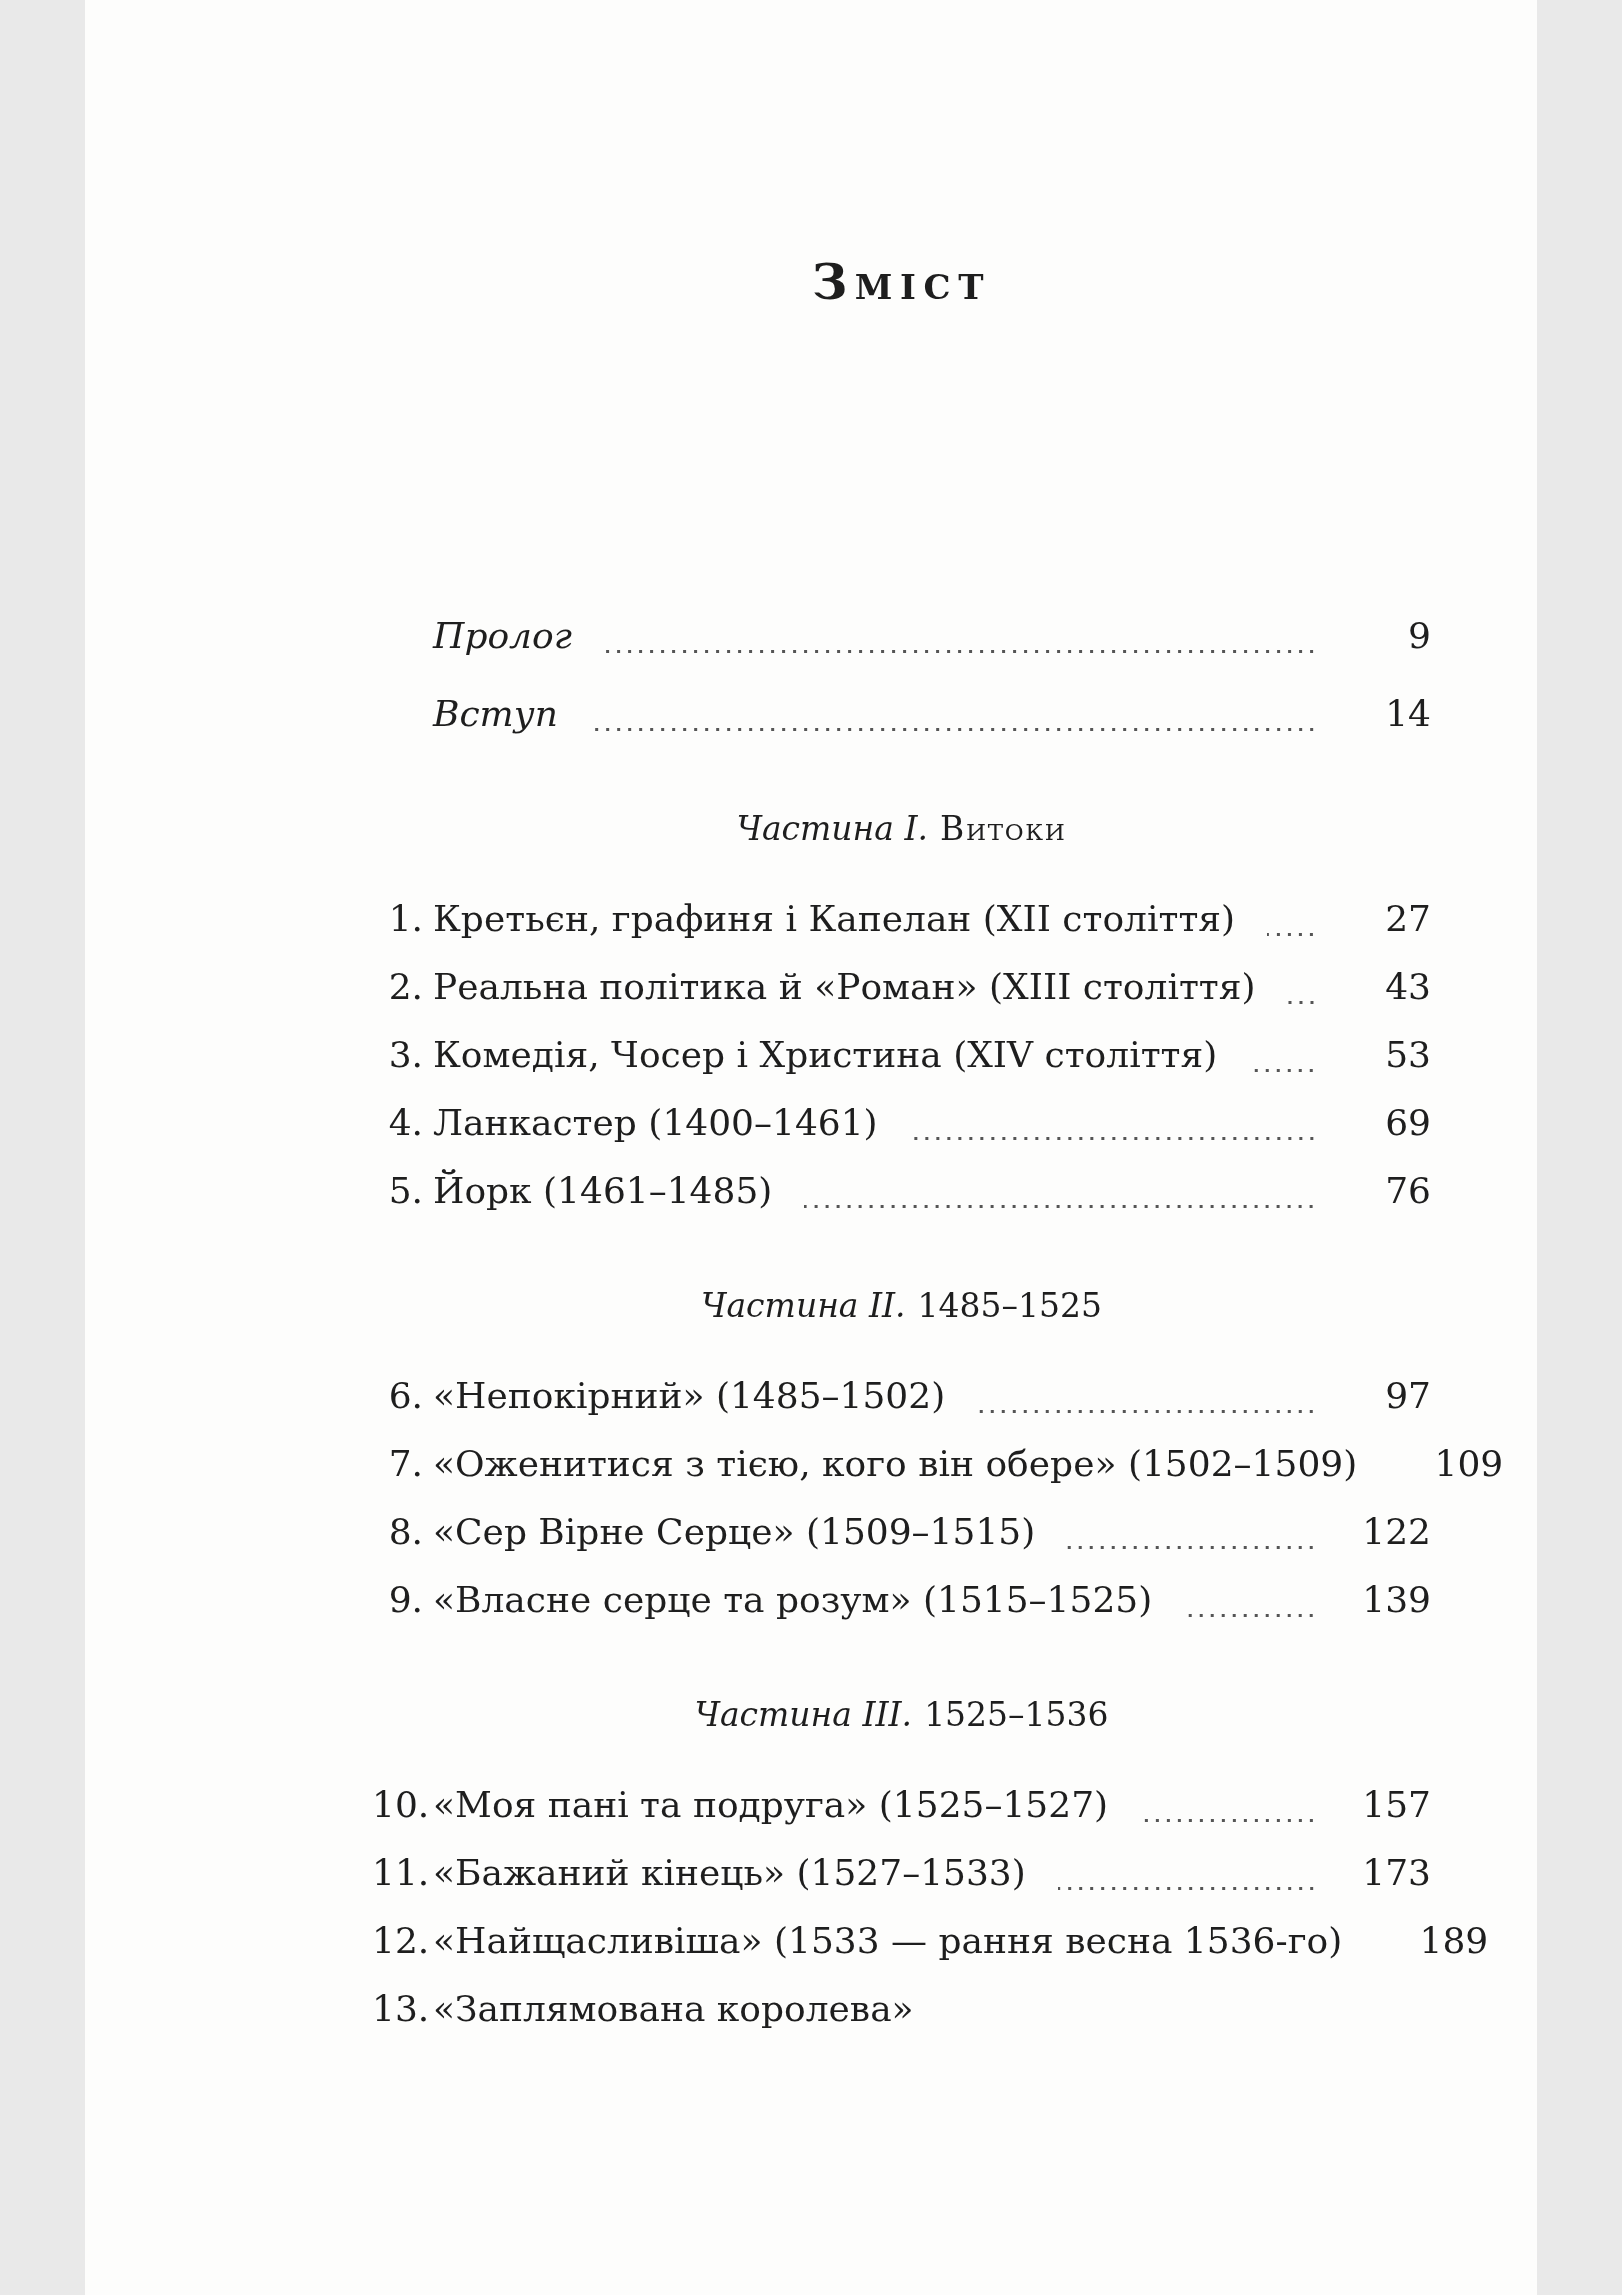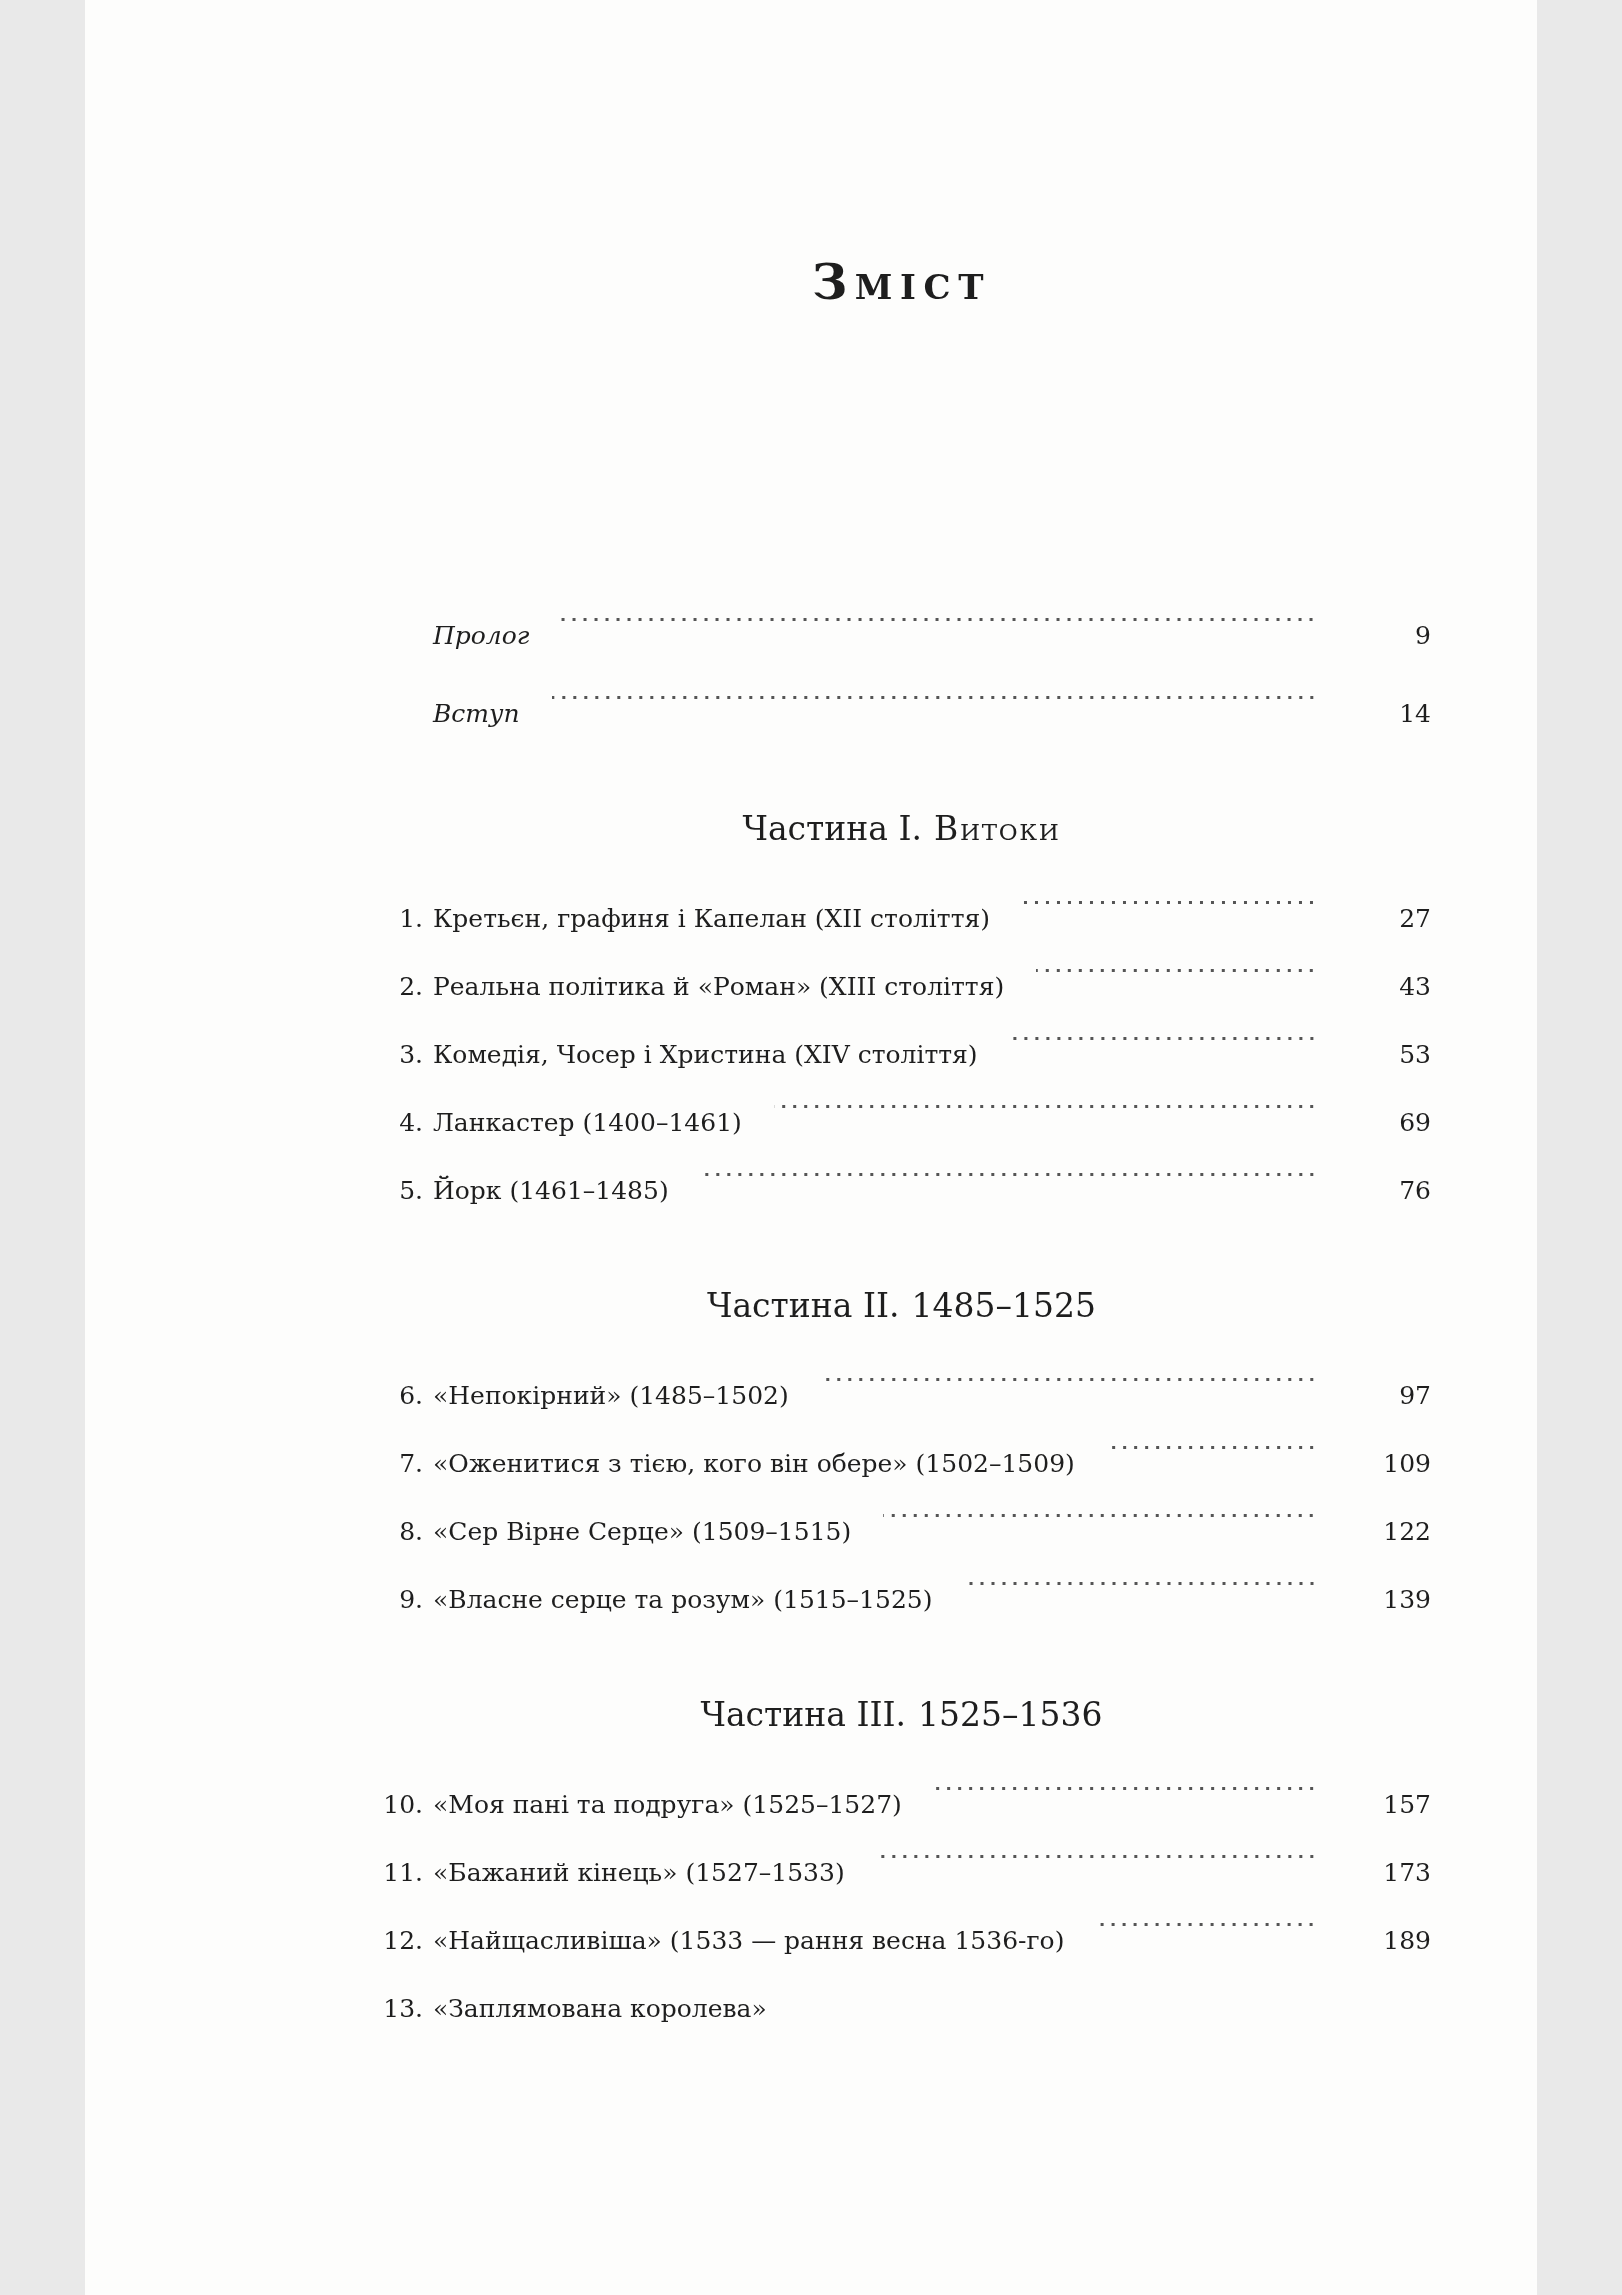--- a/index.html
+++ b/index.html
@@ -30,23 +30,23 @@
     font-size: 49px;
     font-weight: 600;
     font-variant: small-caps;
     letter-spacing: 7.6px;
   }
 
   .front-matter { margin-top: 304px; }
 
   .toc-row {
     display: flex;
-    align-items: flex-start;
+    align-items: flex-end;
     flex-wrap: nowrap;
-    font-size: 25px;
+    font-size: 36px;
     line-height: 37px;
     margin-bottom: 31px;
   }
   .toc-row.front-row { margin-bottom: 41px; }
   .toc-row.tight { margin-bottom: 3px; }
 
   .num {
     flex: 0 0 51px;
     width: 51px;
     text-align: right;
@@ -78,21 +78,21 @@
     text-align: right;
   }
 
   .section-heading {
     margin: 76px 0 51px 0;
     text-align: center;
     font-size: 33px;
     font-weight: normal;
     line-height: 41px;
   }
-  .h-italic { }
+  .h-italic { font-style: italic; }
   .h-rest { margin-left: 12px; text-align: center; }
   .h-rest.smallcaps { font-variant: small-caps; letter-spacing: 1.7px; }
 </style>
 </head>
 <body>
 
 <div class="page">
   <div class="content">
     <h1 class="title">Зміст</h1>
     <div class="front-matter">

